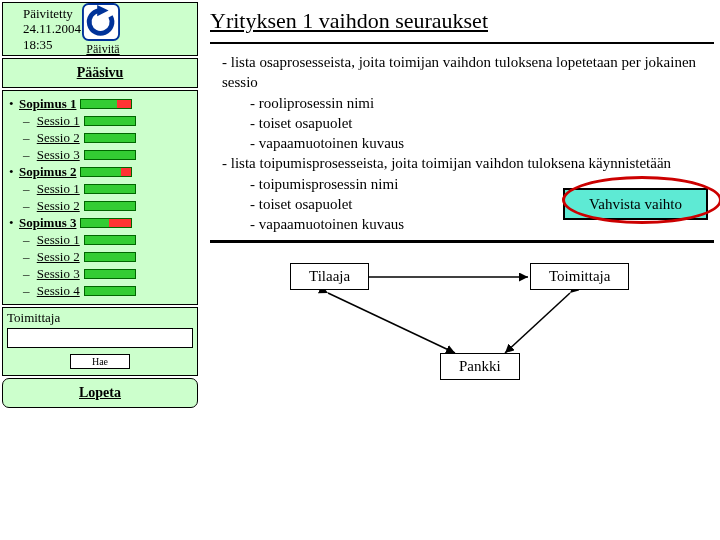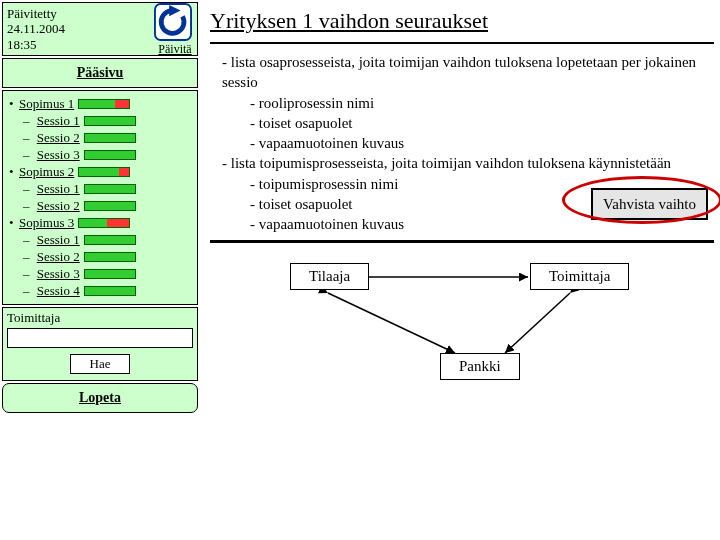--- a/index.html
+++ b/index.html
@@ -21,33 +21,32 @@
     width: 200px;
   }
   .box {
     border: 1.5px solid #000;
     background: #ccffcc;
     margin: 2px;
   }
   .updated-box {
     display: flex;
     align-items: center;
-    justify-content: space-between;
-    padding: 2px 4px;
+    padding: 2px 20px;
     height: 54px;
   }
   .updated-text { font-size: 13px; line-height: 1.2; }
   .refresh-icon {
     width: 40px; height: 40px;
     display: flex; align-items: center; justify-content: center;
   }
   .refresh-label { font-size: 12px; text-decoration: underline; margin-left:4px;}
   .nav-box { padding: 4px 6px; font-size: 13px; }
   .nav-link { text-decoration: underline; cursor: pointer; }
-  .bold { font-weight: normal; }
+  .bold { font-weight: bold; }
   .paasivu { text-align: center; padding: 6px; font-weight: bold; text-decoration: underline; }
   .nav-row { display: flex; align-items: center; gap: 4px; margin: 1px 0; }
   .bullet { width: 6px; display:inline-block; }
   .dash { margin-left: 14px; }
   .bar {
     display: inline-block;
     width: 52px; height: 10px;
     border: 1px solid #006600;
     background: #33cc33;
     position: relative;
@@ -62,21 +61,21 @@
     width: 100%; height: 20px;
     border: 1.5px solid #000; background:#fff;
     margin: 2px 0 6px 0;
     font-family: inherit; font-size: 13px;
     padding: 0 2px;
   }
   .hae-btn {
     display: block;
     width: 60px; margin: 0 auto;
     border: 1.5px solid #000; background:#fff;
-    text-align: center; font-size: 13px;
+    text-align: center; font-size: 10px;
     padding: 1px 0;
   }
   .lopeta { text-align:center; padding:6px; font-weight:bold; text-decoration: underline; border-radius: 7px; }
 
   .main {
     position: absolute;
     left: 210px; top: 4px; right: 6px;
   }
   .title {
     font-size: 22px;
@@ -84,23 +83,23 @@
     margin: 4px 0 8px 0;
   }
   .hr { border-top: 2px solid #000; margin: 4px 0 8px 0; }
   .hr2 { border-top: 3px solid #000; margin: 6px 0 10px 0; }
   .content { font-size: 15px; line-height: 1.35; position: relative; margin-left: 12px; }
   .indent1 { margin-left: 28px; }
   .confirm-btn {
     position: absolute;
     right: 6px; top: 136px;
     border: 2px solid #000;
-    padding: 4px 10px;
+    padding: 4px 24px;
     font-size: 15px;
-    background: #e5e5e5;
+    background: #5eead4;
   }
   .ellipse {
     position: absolute;
     right: -8px; top: 124px;
     width: 160px; height: 48px;
     border: 3px solid #cc0000;
     border-radius: 50%;
     pointer-events: none;
   }
 

